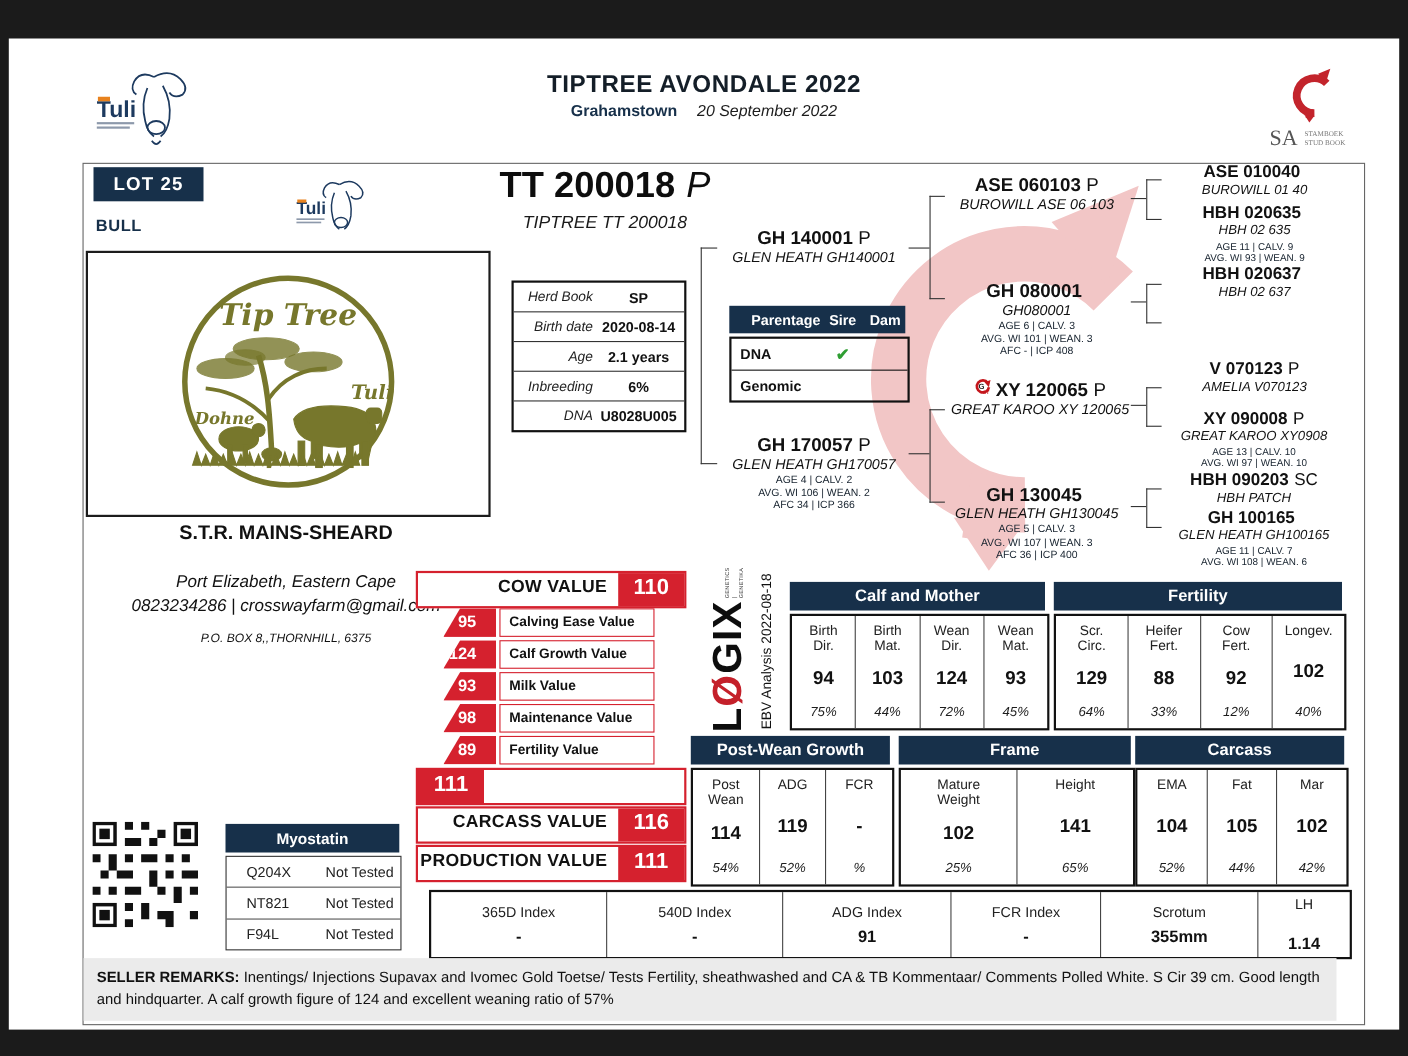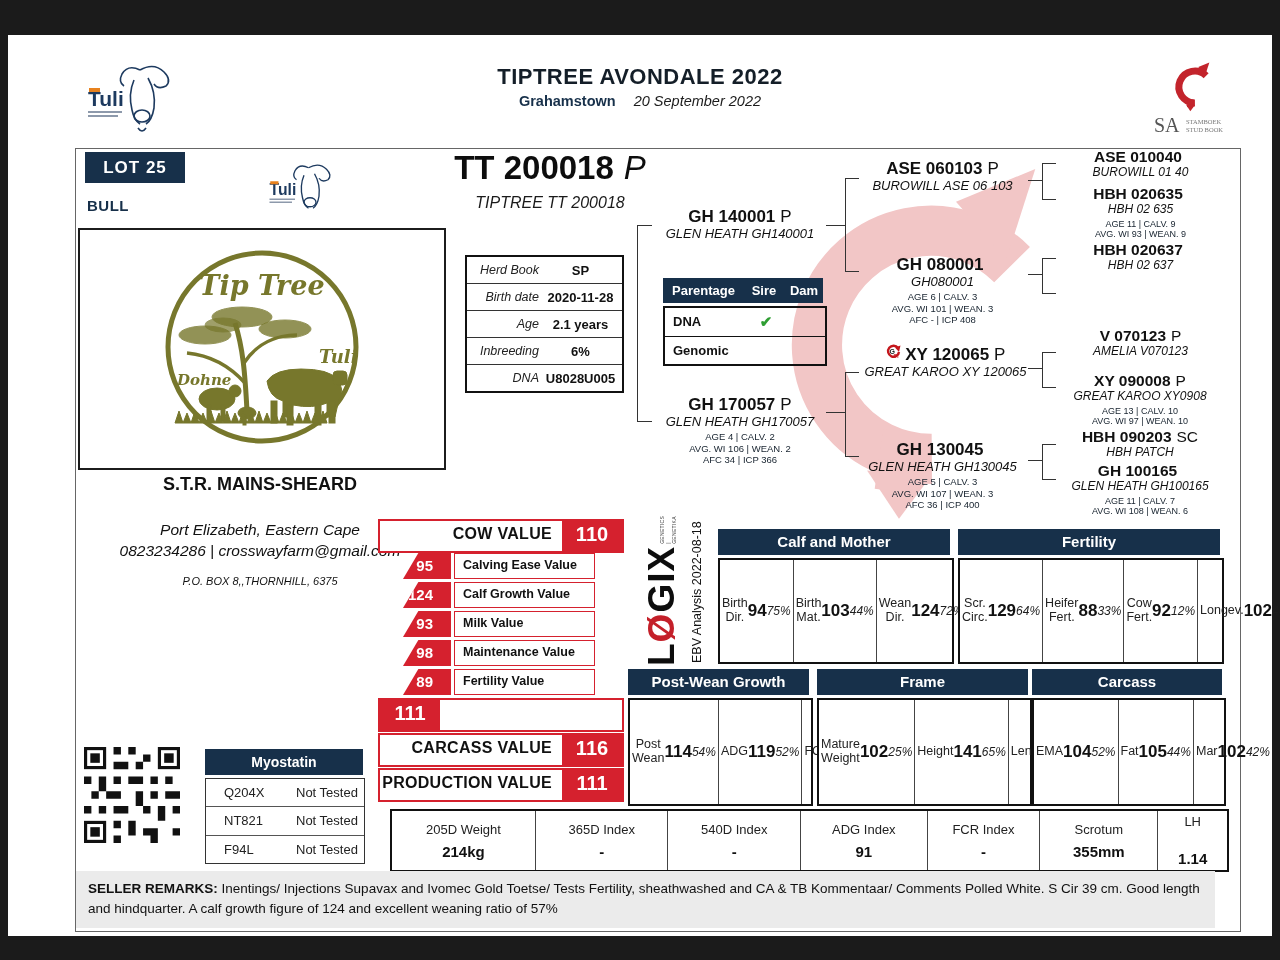--- a/index.html
+++ b/index.html
@@ -25,21 +25,21 @@
   .seller-contact{left:78px;top:542px;width:364px;text-align:center;font-style:italic;font-size:15.5px;}
   .seller-addr{left:78px;top:575px;width:364px;text-align:center;font-style:italic;font-size:11px;}
   
   .info-table{left:465px;top:255px;width:155px;height:134px;border:2px solid #111;display:flex;flex-direction:column;}
   .info-row{flex:1;display:flex;align-items:center;}
   .info-row + .info-row{border-top:1px solid #333;}
   .info-label{width:72px;text-align:right;font-style:italic;font-size:12.5px;color:#222;}
   .info-value{flex:1;text-align:center;font-weight:bold;font-size:13px;}
   
   .par-hdr{left:663px;top:278px;width:160px;height:25px;display:flex;align-items:center;font-size:13px;font-weight:bold;}
-  .par-hdr .pt{flex:1;padding-left:9px;}
+  .par-hdr .pt{flex:1;padding-left:20px;}
   .par-hdr .ps{width:42px;text-align:center;}
   .par-hdr .pd{width:38px;text-align:center;}
   .par-body{left:663px;top:306px;width:160px;height:56px;border:2px solid #111;display:flex;flex-direction:column;}
   .par-row{flex:1;display:flex;align-items:center;font-size:13px;font-weight:bold;}
   .par-row + .par-row{border-top:1.5px solid #111;}
   .par-row .pt{flex:1;padding-left:8px;}
   .par-row .ps{width:42px;text-align:center;color:#2f9e33;font-size:15px;}
   .par-row .pd{width:38px;text-align:center;}
   
   .ped{text-align:center;line-height:1.15;}
@@ -62,21 +62,21 @@
   
   .rot{transform:rotate(-90deg);transform-origin:0 0;}
   .logix-rot{left:634px;top:666px;width:142px;height:46px;display:flex;align-items:flex-end;}
   .logix-rot .ll{font-size:37px;font-weight:bold;line-height:36px;color:#0d0d0d;letter-spacing:1px;}
   .logix-rot .lo{color:#c4202a;}
   .logix-tag{font-size:5px;color:#333;margin-left:2px;margin-bottom:3px;letter-spacing:.3px;}
   .ebv-rot{left:690px;top:663px;width:142px;font-size:12.5px;color:#111;}
   
   .grp-hdr{height:26px;line-height:26px;text-align:center;font-size:15px;font-weight:bold;}
   .grp-body{border:2px solid #111;display:flex;background:#fff;}
-  .grp-cell{flex:1;display:flex;flex-direction:row;align-items:center;justify-content:space-between;padding:7px 2px 8px 2px;box-sizing:border-box;}
+  .grp-cell{flex:1;display:flex;flex-direction:column;align-items:center;justify-content:space-between;padding:7px 2px 8px 2px;box-sizing:border-box;}
   .grp-cell + .grp-cell{border-left:1.5px solid #444;}
   .gh{font-size:12.5px;line-height:13.5px;text-align:center;color:#222;}
   .gv{font-size:17px;font-weight:bold;}
   .gp{font-size:12px;font-style:italic;color:#1d1d1d;}
   
   .idx{left:390px;top:809px;width:835px;height:59px;border:2px solid #111;display:flex;background:#fff;}
   .idx-cell{display:flex;flex-direction:column;align-items:center;justify-content:center;gap:6px;}
   .idx-cell + .idx-cell{border-left:1.5px solid #444;}
   .idx-label{font-size:13px;color:#222;}
   .idx-value{font-size:15px;font-weight:bold;}
@@ -209,21 +209,21 @@
 <div class="abs seller-contact">0823234286 | crosswayfarm@gmail.com</div>
 <div class="abs seller-addr">P.O. BOX 8,,THORNHILL, 6375</div>
 
 <div class="abs info-table">
   <div class="info-row">
       <span class="info-label">Herd Book</span>
       <span class="info-value">SP</span>
     </div>
   <div class="info-row">
       <span class="info-label">Birth date</span>
-      <span class="info-value">2020-11-28</span>
+      <span class="info-value">2020-08-14</span>
     </div>
   <div class="info-row">
       <span class="info-label">Age</span>
       <span class="info-value">2.1 years</span>
     </div>
   <div class="info-row">
       <span class="info-label">Inbreeding</span>
       <span class="info-value">6%</span>
     </div>
   <div class="info-row">
@@ -507,28 +507,20 @@
       <div class="gp">25%</div>
     </div>
   <div class="grp-cell">
       <div class="gh">
         <div>Height</div>
         <div></div>
       </div>
       <div class="gv">141</div>
       <div class="gp">65%</div>
     </div>
-  <div class="grp-cell">
-      <div class="gh">
-        <div>Length</div>
-        <div></div>
-      </div>
-      <div class="gv">132</div>
-      <div class="gp">61%</div>
-    </div>
 </div>
 
 <div class="abs grp-hdr navybg" style="left:1032px;top:669px;width:190px;">Carcass</div>
 <div class="abs grp-body" style="left:1032px;top:698px;width:190px;height:104px;">
   <div class="grp-cell">
       <div class="gh">
         <div>EMA</div>
         <div></div>
       </div>
       <div class="gv">104</div>
@@ -546,24 +538,20 @@
       <div class="gh">
         <div>Mar</div>
         <div></div>
       </div>
       <div class="gv">102</div>
       <div class="gp">42%</div>
     </div>
 </div>
 
 <div class="abs idx">
-  <div class="idx-cell" style="flex:100;">
-      <span class="idx-label">205D Weight</span>
-      <span class="idx-value">214kg</span>
-    </div>
   <div class="idx-cell" style="flex:92;">
       <span class="idx-label">365D Index</span>
       <span class="idx-value">-</span>
     </div>
   <div class="idx-cell" style="flex:92;">
       <span class="idx-label">540D Index</span>
       <span class="idx-value">-</span>
     </div>
   <div class="idx-cell" style="flex:88;">
       <span class="idx-label">ADG Index</span>

